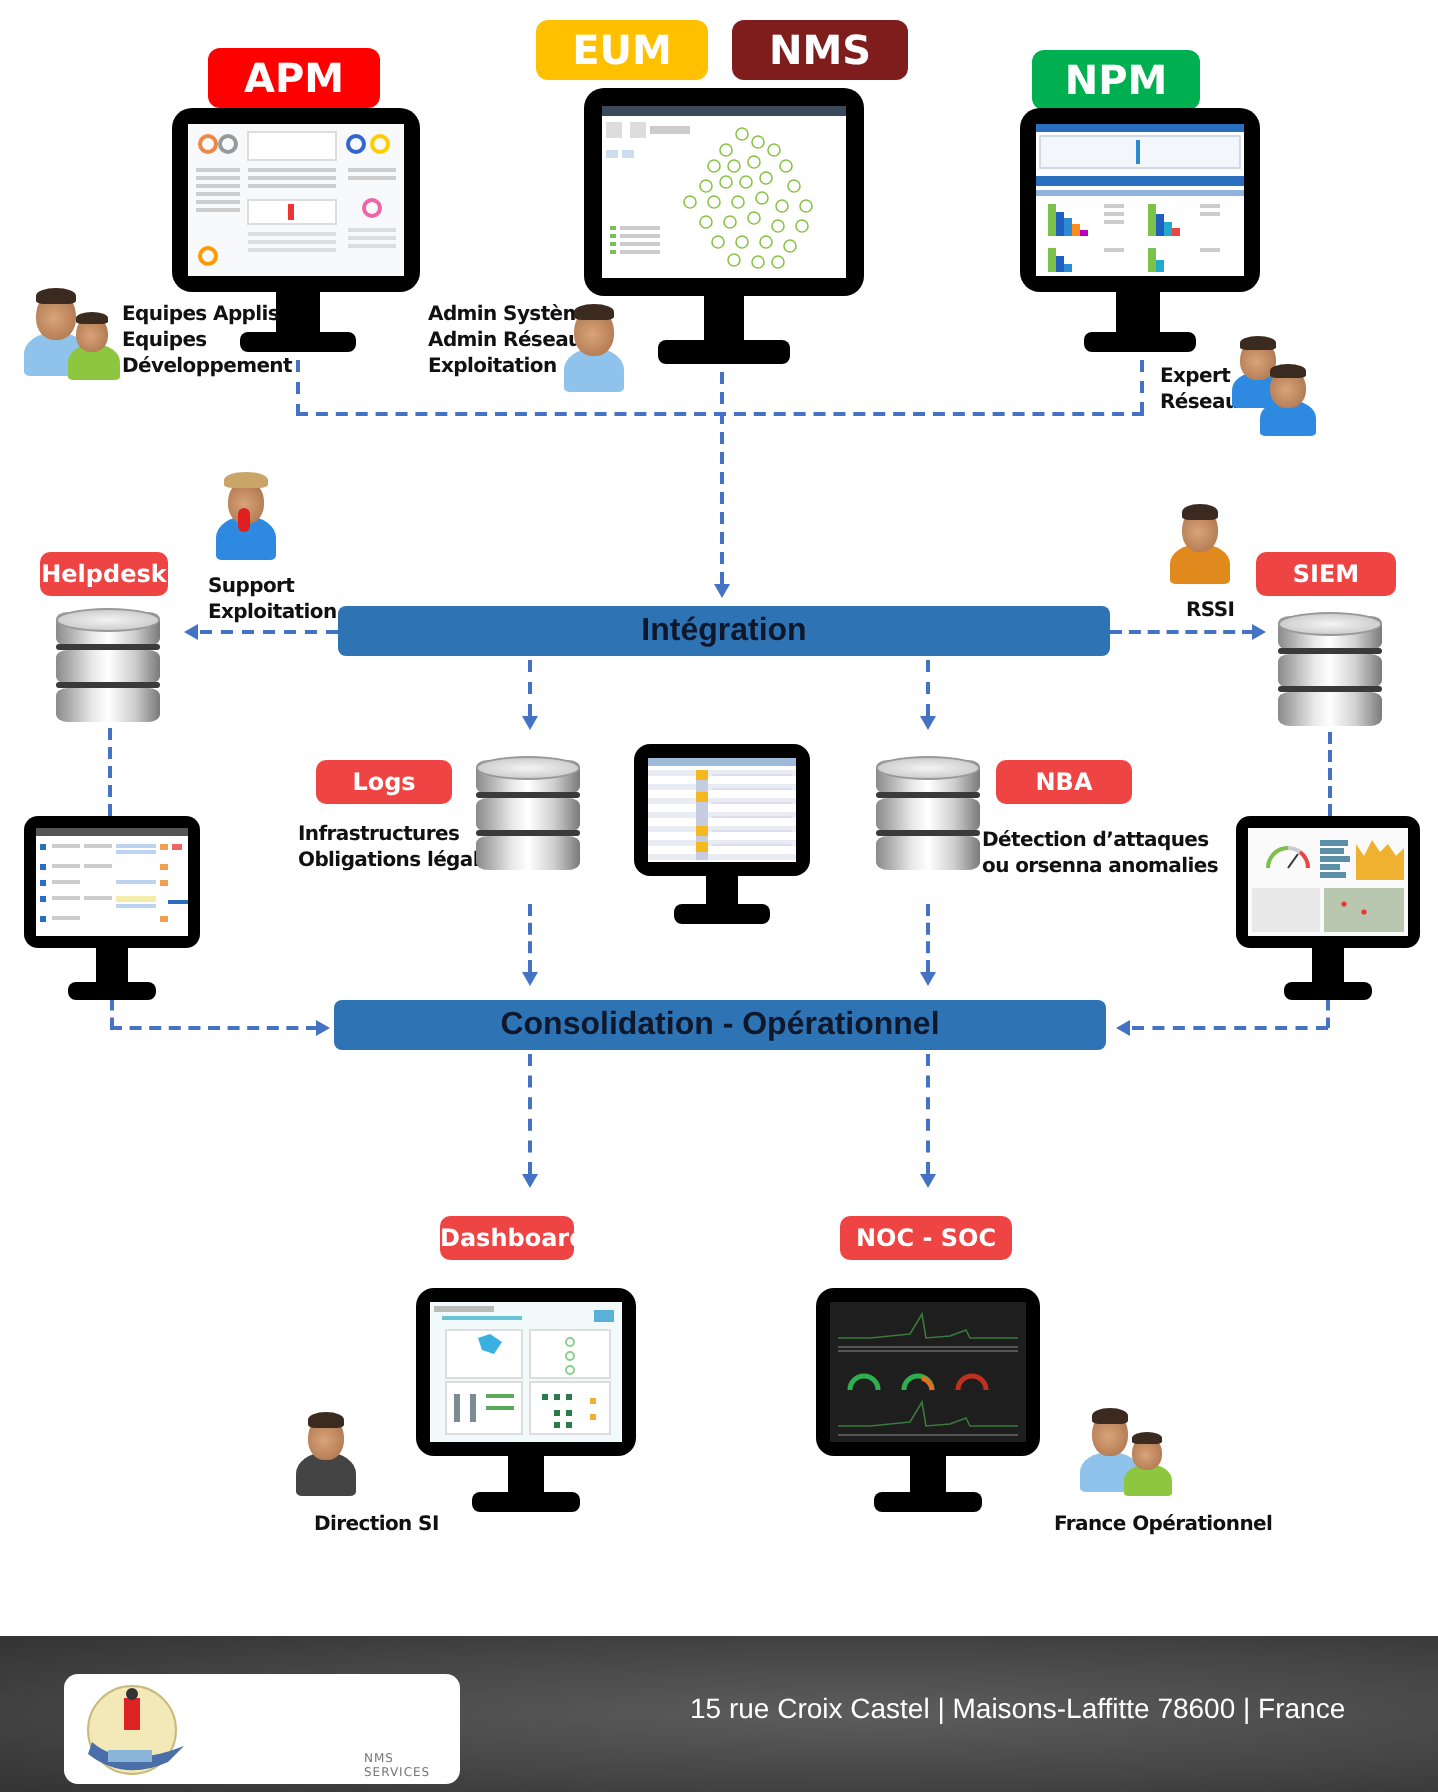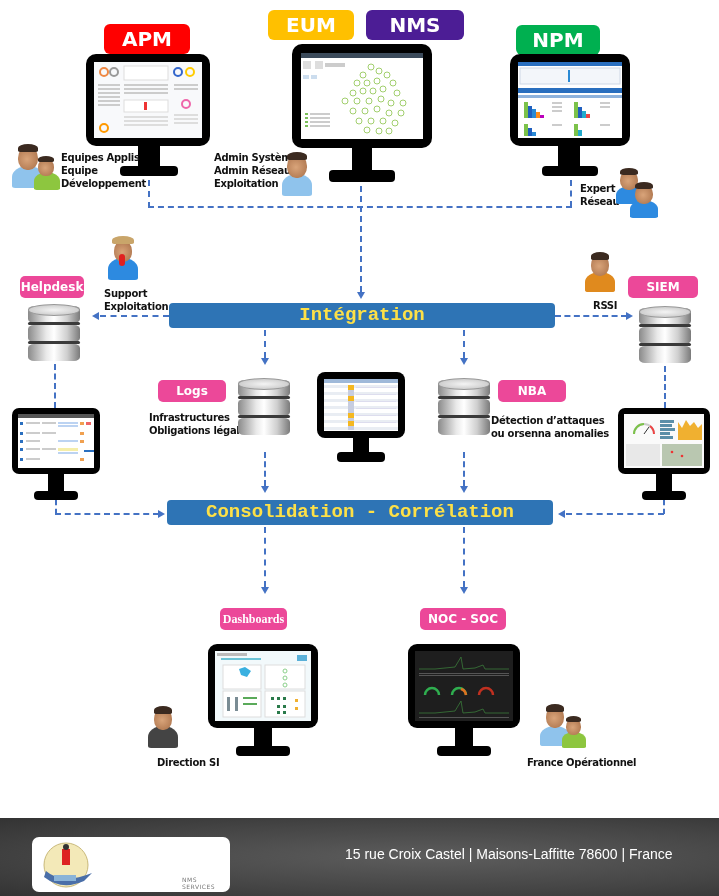--- a/index.html
+++ b/index.html
@@ -4,35 +4,35 @@
 <style>
   * { box-sizing: border-box; margin: 0; padding: 0; }
   html, body { width: 719px; height: 896px; background: #ffffff; overflow: hidden; }
   body { position: relative; font-family: "Liberation Sans", "DejaVu Sans", sans-serif; }
   .abs { position: absolute; }
 
   
   .tag { position: absolute; border-radius: 6px; color: #fff; font-weight: bold; text-align: center;
          font-family: "DejaVu Sans", sans-serif; }
   .tag-color { font-size: 20px; line-height: 30px; height: 30px; }
-  .tag-black { background: #ec4899; font-size: 12px; line-height: 22px; height: 22px; border-radius: 5px; }
+  .tag-black { background: #ef4444; font-size: 12px; line-height: 22px; height: 22px; border-radius: 5px; }
 
   .caption { position: absolute; font-size: 10px; font-weight: bold; color: #111; line-height: 13px;
              font-family: "DejaVu Sans", sans-serif; letter-spacing: -0.3px; }
 
   
   .monitor { position: absolute; }
   .monitor .bezel { position: absolute; left: 0; top: 0; background: #000; border-radius: 10px; }
   .monitor .screen { position: absolute; background: #fff; overflow: hidden; }
   .monitor .neck { position: absolute; background: #000; }
   .monitor .foot { position: absolute; background: #000; border-radius: 4px; }
 
   
-  .bar { position: absolute; background: #2e74b5; color: #fde047; font-weight: bold; text-align: center;
-         border-radius: 4px; font-family: Liberation Mono, monospace; font-size: 19px; }
+  .bar { position: absolute; background: #2e74b5; color: #0f172a; font-weight: bold; text-align: center;
+         border-radius: 4px; font-family: Liberation Sans, sans-serif; font-size: 16px; }
 
   
   .dh { position: absolute; height: 0; border-top: 2px dashed #4472c4; }
   .dv { position: absolute; width: 0; border-left: 2px dashed #4472c4; }
   .arr-down { position: absolute; width: 0; height: 0; border-left: 4px solid transparent; border-right: 4px solid transparent; border-top: 7px solid #4472c4; }
   .arr-left { position: absolute; width: 0; height: 0; border-top: 4px solid transparent; border-bottom: 4px solid transparent; border-right: 7px solid #4472c4; }
   .arr-right { position: absolute; width: 0; height: 0; border-top: 4px solid transparent; border-bottom: 4px solid transparent; border-left: 7px solid #4472c4; }
 
   
   .db { position: absolute; width: 52px; height: 58px; }
@@ -52,21 +52,21 @@
   .footer { position: absolute; left: 0; top: 818px; width: 719px; height: 78px;
             background: radial-gradient(ellipse at 60% 50%, #5d5d5d 0%, #454545 60%, #333 100%); }
   .logo-box { position: absolute; left: 32px; top: 19px; width: 198px; height: 55px; background: #fff; border-radius: 7px; }
   .footer-line { position: absolute; left: 345px; color: #fff; font-size: 14px; font-family: "Liberation Sans", sans-serif; white-space: nowrap; }
 </style>
 </head>
 <body>
 
 <div class="tag tag-color" style="left:104px;top:24px;width:86px;background:#ff0000;">APM</div>
 <div class="tag tag-color" style="left:268px;top:10px;width:86px;background:#ffc000;">EUM</div>
-<div class="tag tag-color" style="left:366px;top:10px;width:98px;background:#4c1d95;text-align:center;">NMS</div>
+<div class="tag tag-color" style="left:366px;top:10px;width:88px;background:#7f1d1d;text-align:center;">NMS</div>
 <div class="tag tag-color" style="left:516px;top:25px;width:84px;background:#00b050;">NPM</div>
 
 <div class="monitor" style="left:86px;top:54px;width:124px;height:130px;">
   <div class="bezel" style="width:124px;height:92px;"></div>
   <div class="screen" style="left:8px;top:8px;width:108px;height:76px;background:#f5f7fa;">
     <svg width="108" height="76">
       <rect x="0" y="0" width="108" height="76" fill="#f8f9fb"></rect>
       <circle cx="10" cy="10" r="4" fill="none" stroke="#e84" stroke-width="2"></circle>
       <circle cx="20" cy="10" r="4" fill="none" stroke="#999" stroke-width="2"></circle>
       <rect x="30" y="4" width="44" height="14" fill="#fff" stroke="#ddd"></rect>
@@ -207,21 +207,21 @@
 <div class="person" style="left:12px;top:142px;width:52px;height:48px;">
   <div class="body" style="left:0;top:24px;width:32px;height:22px;background:#8fc3ec;"></div>
   <div class="head" style="left:6px;top:4px;width:20px;height:24px;"></div>
   <div class="hair" style="left:6px;top:2px;width:20px;height:8px;"></div>
   <div class="body" style="left:22px;top:30px;width:26px;height:18px;background:#8dc63f;"></div>
   <div class="head" style="left:26px;top:16px;width:16px;height:18px;"></div>
   <div class="hair" style="left:26px;top:14px;width:16px;height:6px;"></div>
 </div>
 <div class="caption" style="left:61px;top:151px;">
   <div>Equipes Applis</div>
-  <div>Equipe</div>
+  <div>Equipes</div>
   <div>Développement</div>
 </div>
 
 <div class="caption" style="left:214px;top:151px;">
   <div>Admin Système</div>
   <div>Admin Réseau</div>
   <div>Exploitation</div>
 </div>
 <div class="person" style="left:280px;top:150px;width:34px;height:46px;">
   <div class="body" style="left:2px;top:24px;width:30px;height:22px;background:#8fc3ec;"></div>
@@ -438,28 +438,28 @@
 <div class="arr-down" style="left:460px;top:486px;"></div>
 
 <div class="dv" style="left:55px;top:500px;height:14px;"></div>
 <div class="dh" style="left:55px;top:513px;width:104px;"></div>
 <div class="arr-right" style="left:158px;top:510px;"></div>
 
 <div class="dv" style="left:663px;top:500px;height:14px;"></div>
 <div class="dh" style="left:566px;top:513px;width:98px;"></div>
 <div class="arr-left" style="left:558px;top:510px;"></div>
 
-<div class="bar" style="left:167px;top:500px;width:386px;height:25px;line-height:25px;">Consolidation - Corrélation</div>
+<div class="bar" style="left:167px;top:500px;width:386px;height:25px;line-height:25px;">Consolidation - Opérationnel</div>
 
 <div class="dv" style="left:264px;top:527px;height:60px;"></div>
 <div class="arr-down" style="left:261px;top:587px;"></div>
 <div class="dv" style="left:463px;top:527px;height:60px;"></div>
 <div class="arr-down" style="left:460px;top:587px;"></div>
 
-<div class="tag tag-black" style="left:220px;top:608px;width:67px;font-family:Liberation Serif, serif;">Dashboards</div>
+<div class="tag tag-black" style="left:220px;top:608px;width:67px;">Dashboards</div>
 <div class="monitor" style="left:208px;top:644px;width:110px;height:118px;">
   <div class="bezel" style="width:110px;height:84px;border-radius:9px;"></div>
   <div class="screen" style="left:7px;top:7px;width:96px;height:70px;background:#f2f9fb;">
     <svg width="96" height="70">
       <rect x="2" y="2" width="30" height="3" fill="#bbb"></rect>
       <rect x="6" y="7" width="40" height="2" fill="#6bc3d6"></rect>
       <rect x="82" y="4" width="10" height="6" fill="#5ab0d8"></rect>
       <rect x="8" y="14" width="38" height="24" fill="#fff" stroke="#ddd"></rect>
       <path d="M24 18 L30 16 L36 20 L32 26 L26 24 Z" fill="#3ab0e0"></path>
       <rect x="50" y="14" width="40" height="24" fill="#fff" stroke="#ddd"></rect>

